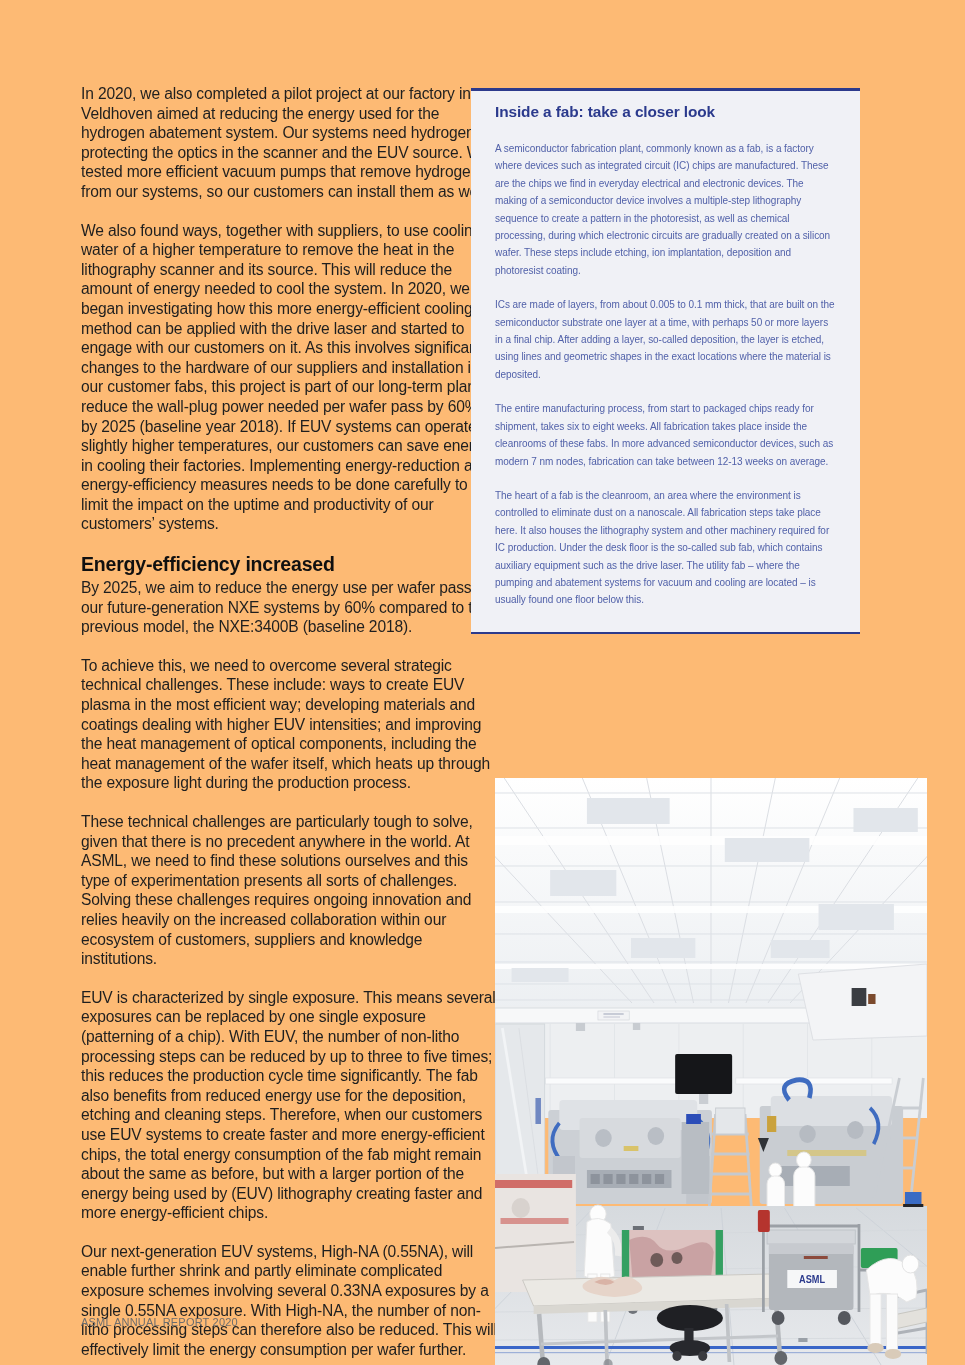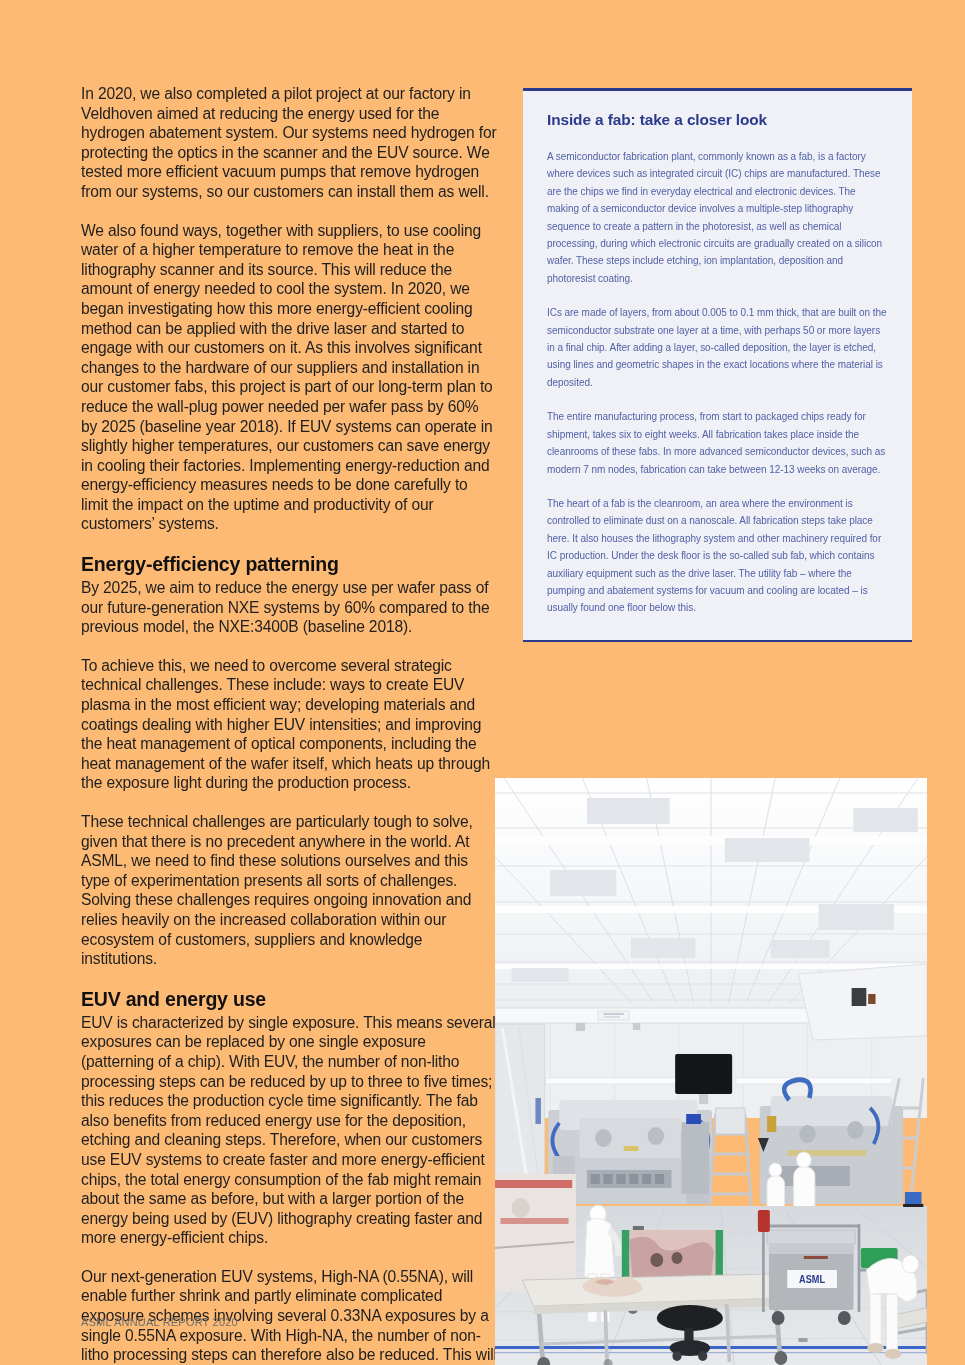--- a/index.html
+++ b/index.html
@@ -12,24 +12,24 @@
   .left-col p.body{
     font-size:15.6px;line-height:19.6px;color:#1f1f1f;
     margin:0 0 19px 0;letter-spacing:-0.15px;
   }
   .left-col h2.section{
     font-size:19.5px;line-height:23px;font-weight:bold;color:#101010;
     margin:0 0 2px 0;letter-spacing:-0.2px;
   }
   
   .sidebar{
-    position:absolute;left:523px;top:88px;width:389px;box-sizing:border-box;
+    position:absolute;left:471px;top:88px;width:389px;box-sizing:border-box;
     background:#f0f1f6;
     border-top:3px solid #2c3a8c;border-bottom:2px solid #2c3a8c;
-    padding:20px 24px 6px 24px;
+    padding:12px 24px 6px 24px;
   }
   .sidebar h3{
     font-size:15.4px;font-weight:bold;color:#2b3a8d;
     margin:0 0 19px 0;letter-spacing:-0.1px;
   }
   .sidebar p{
     font-size:10px;line-height:17.4px;color:#5161a9;
     margin:0 0 17px 0;letter-spacing:-0.05px;
   }
   
@@ -45,26 +45,25 @@
 </style>
 </head>
 <body>
 
 <div class="page">
 
   <div class="left-col">
     <p class="body">In 2020, we also completed a pilot project at our factory in Veldhoven aimed at reducing the energy used for the hydrogen abatement system. Our systems need hydrogen for protecting the optics in the scanner and the EUV source. We tested more efficient vacuum pumps that remove hydrogen from our systems, so our customers can install them as well.</p>
     <p class="body">We also found ways, together with suppliers, to use cooling water of a higher temperature to remove the heat in the lithography scanner and its source. This will reduce the amount of energy needed to cool the system. In 2020, we began investigating how this more energy-efficient cooling method can be applied with the drive laser and started to engage with our customers on it. As this involves significant changes to the hardware of our suppliers and installation in our customer fabs, this project is part of our long-term plan to reduce the wall-plug power needed per wafer pass by 60% by 2025 (baseline year 2018). If EUV systems can operate in slightly higher temperatures, our customers can save energy in cooling their factories. Implementing energy-reduction and energy-efficiency measures needs to be done carefully to limit the impact on the uptime and productivity of our customers’ systems.</p>
 
-    <h2 class="section">Energy-efficiency patterning</h2>
+    <h2 class="section">Energy-efficiency increased</h2>
     <p class="body">By 2025, we aim to reduce the energy use per wafer pass of our future-generation NXE systems by 60% compared to the previous model, the NXE:3400B (baseline 2018).</p>
     <p class="body">To achieve this, we need to overcome several strategic technical challenges. These include: ways to create EUV plasma in the most efficient way; developing materials and coatings dealing with higher EUV intensities; and improving the heat management of optical components, including the heat management of the wafer itself, which heats up through the exposure light during the production process.</p>
     <p class="body">These technical challenges are particularly tough to solve, given that there is no precedent anywhere in the world. At ASML, we need to find these solutions ourselves and this type of experimentation presents all sorts of challenges. Solving these challenges requires ongoing innovation and relies heavily on the increased collaboration within our ecosystem of customers, suppliers and knowledge institutions.</p>
 
-    <h2 class="section">EUV and energy use</h2>
     <p class="body">EUV is characterized by single exposure. This means several exposures can be replaced by one single exposure (patterning of a chip). With EUV, the number of non-litho processing steps can be reduced by up to three to five times; this reduces the production cycle time significantly. The fab also benefits from reduced energy use for the deposition, etching and cleaning steps. Therefore, when our customers use EUV systems to create faster and more energy-efficient chips, the total energy consumption of the fab might remain about the same as before, but with a larger portion of the energy being used by (EUV) lithography creating faster and more energy-efficient chips.</p>
     <p class="body">Our next-generation EUV systems, High-NA (0.55NA), will enable further shrink and partly eliminate complicated exposure schemes involving several 0.33NA exposures by a single 0.55NA exposure. With High-NA, the number of non-litho processing steps can therefore also be reduced. This will effectively limit the energy consumption per wafer further.</p>
   </div>
 
   <div class="sidebar">
     <h3>Inside a fab: take a closer look</h3>
     <p>A semiconductor fabrication plant, commonly known as a fab, is a factory where devices such as integrated circuit (IC) chips are manufactured. These are the chips we find in everyday electrical and electronic devices. The making of a semiconductor device involves a multiple-step lithography sequence to create a pattern in the photoresist, as well as chemical processing, during which electronic circuits are gradually created on a silicon wafer. These steps include etching, ion implantation, deposition and photoresist coating.</p>
     <p>ICs are made of layers, from about 0.005 to 0.1 mm thick, that are built on the semiconductor substrate one layer at a time, with perhaps 50 or more layers in a final chip. After adding a layer, so-called deposition, the layer is etched, using lines and geometric shapes in the exact locations where the material is deposited.</p>
     <p>The entire manufacturing process, from start to packaged chips ready for shipment, takes six to eight weeks. All fabrication takes place inside the cleanrooms of these fabs. In more advanced semiconductor devices, such as modern 7 nm nodes, fabrication can take between 12-13 weeks on average.</p>
     <p>The heart of a fab is the cleanroom, an area where the environment is controlled to eliminate dust on a nanoscale. All fabrication steps take place here. It also houses the lithography system and other machinery required for IC production. Under the desk floor is the so-called sub fab, which contains auxiliary equipment such as the drive laser. The utility fab – where the pumping and abatement systems for vacuum and cooling are located – is usually found one floor below this.</p>

